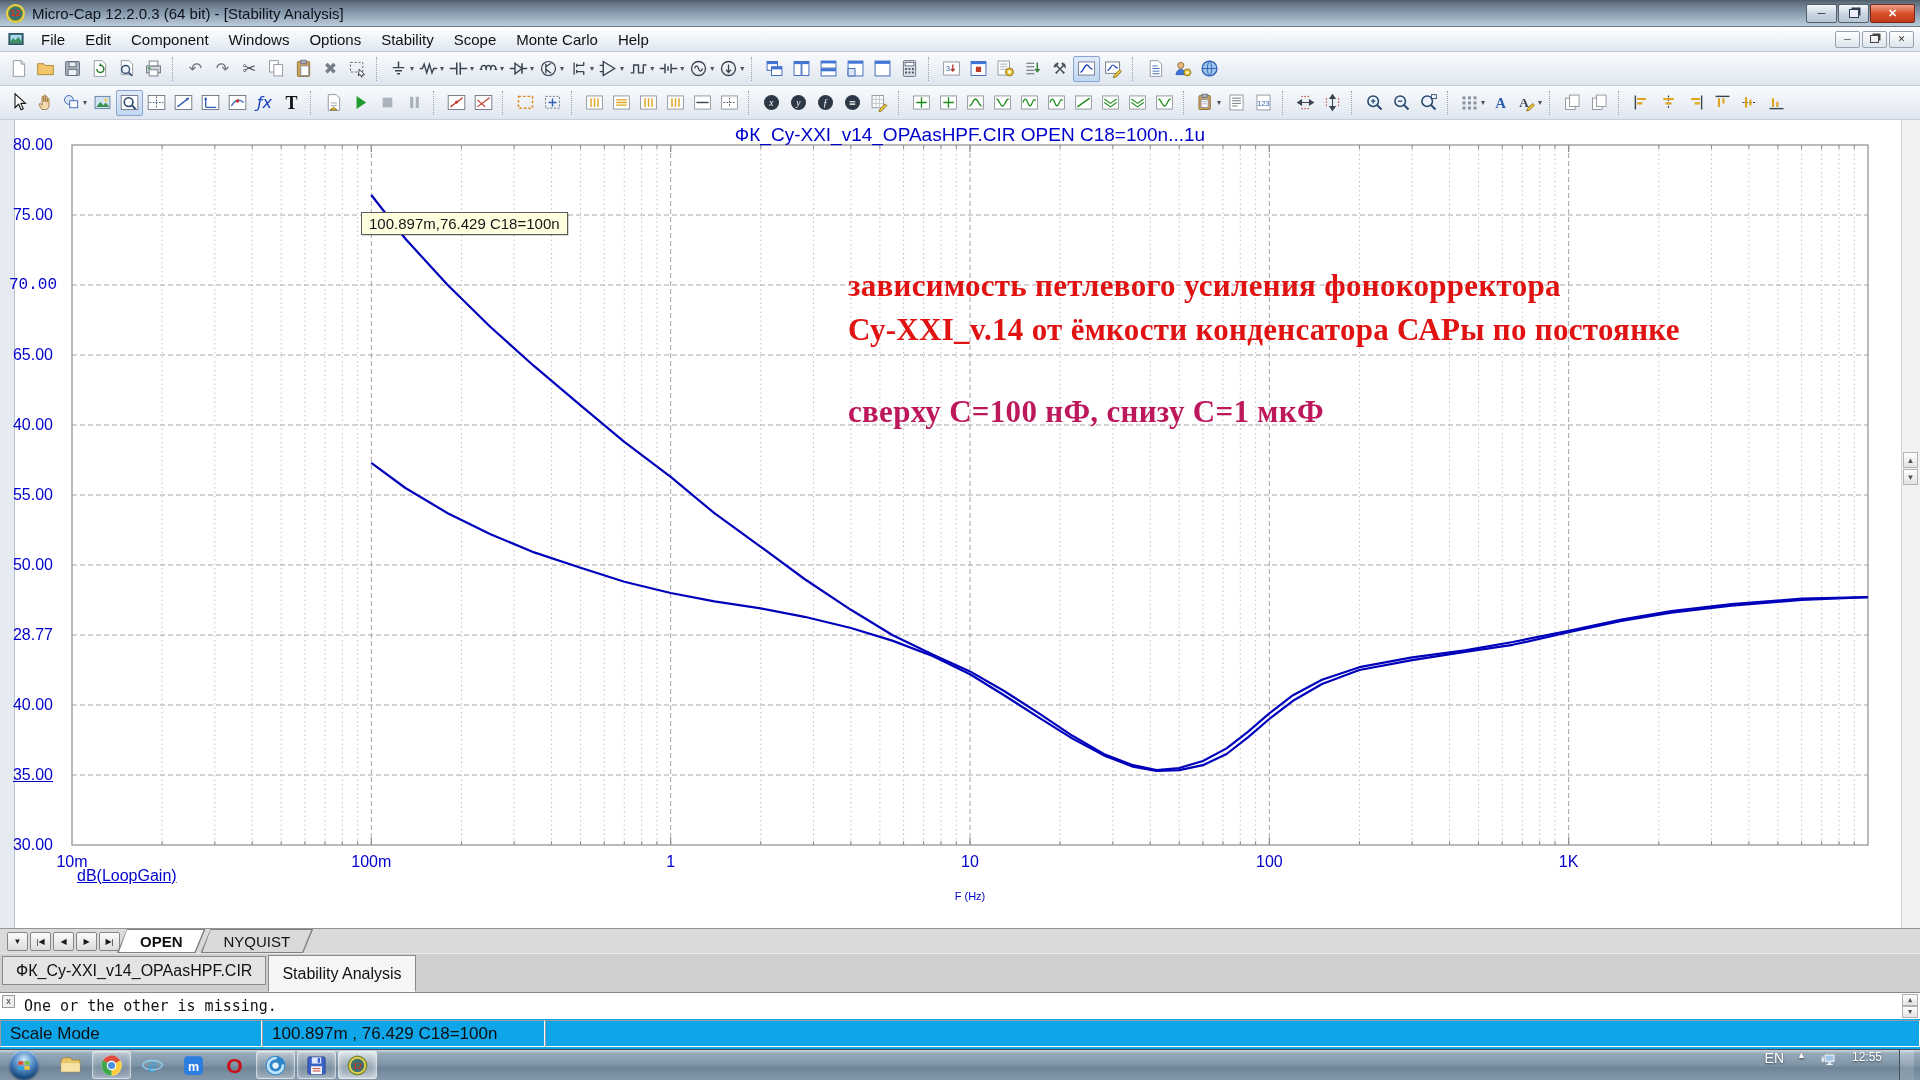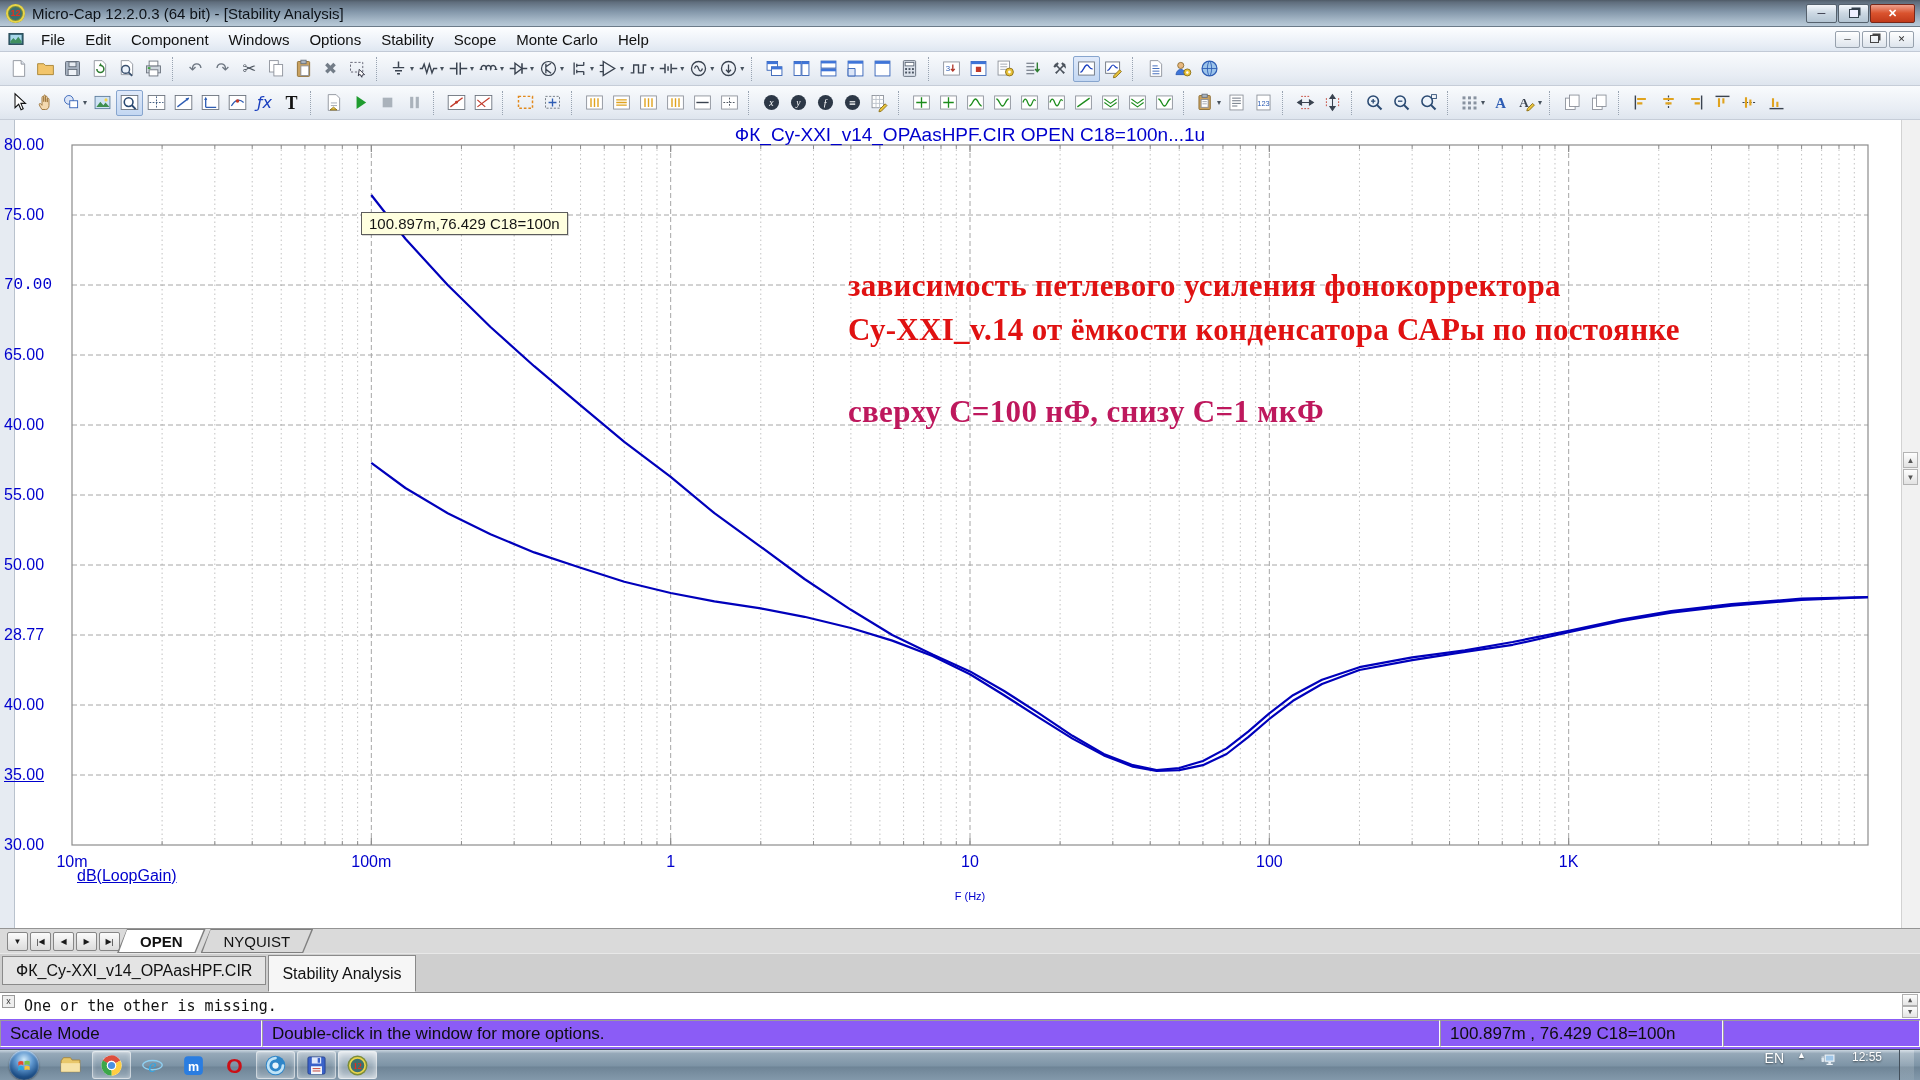--- a/index.html
+++ b/index.html
@@ -42,21 +42,21 @@
   .tbtn .g{font-size:16px;line-height:1;font-family:"DejaVu Sans",sans-serif}
   .dd{font-size:8px;color:#47525e;margin-left:1px}
   .tsep{width:6px;height:24px;border-left:1px dotted #98a3b1;margin:0 3px 0 5px}
 
   
   #plotarea{position:absolute;left:0;top:120px;width:1920px;height:808px;background:#fff;box-sizing:border-box;border-left:14px solid #e6ebf2}
   #plotarea .inner{position:absolute;left:-14px;top:0;width:1920px;height:808px}
   #plotarea .leftline{position:absolute;left:14px;top:0;width:1px;height:100%;background:#b9c2cd}
   #chartsvg{position:absolute;left:0;top:0}
   .charttitle{position:absolute;color:#0000cd;font-size:19px;white-space:nowrap;transform:translateX(-50%)}
-  .ylab{position:absolute;color:#0000cd;font-size:16px;width:58px;text-align:left}
+  .ylab{position:absolute;color:#0000cd;font-size:16px;width:58px;text-align:center}
   .xlab{position:absolute;color:#0000cd;font-size:16px;transform:translateX(-50%)}
   .yexpr{position:absolute;color:#0000cd;font-size:16px;text-decoration:underline;white-space:nowrap}
   .xaxisname{position:absolute;color:#0000cd;font-size:11px;transform:translateX(-50%);white-space:nowrap}
   .tooltip{position:absolute;background:#ffffdf;border:1px solid #5c5c5c;font-size:15px;color:#151515;
     padding:2px 7px;white-space:nowrap;box-shadow:1px 1px 0 rgba(0,0,0,.15)}
   .rednote{position:absolute;color:#e01212;font-family:"Liberation Serif",serif;font-weight:bold;
     font-size:31px;white-space:nowrap;letter-spacing:.3px}
   .vscroll{position:absolute;right:0;top:0;width:18px;height:100%;background:#f1f1f1;border-left:1px solid #d2d2d2}
   .scrbtn{position:absolute;left:1px;width:15px;height:16px;border:1px solid #b3b3b3;background:linear-gradient(#fefefe,#e2e2e2);
     font-size:8px;color:#555;display:flex;align-items:center;justify-content:center;box-sizing:border-box}
@@ -84,21 +84,21 @@
   #msgrow{position:absolute;left:0;top:992px;width:1920px;height:27px;background:#ffffff;border-top:1px solid #8a8a8a;
     font-family:"DejaVu Sans Mono",monospace;font-size:15px;color:#111;display:flex;align-items:center;
     padding-left:24px;box-sizing:border-box}
   .msgclose{position:absolute;left:2px;top:2px;width:13px;height:13px;border:1px solid #9a9a9a;background:#efefef;
     font-family:"Liberation Sans",sans-serif;font-size:9px;line-height:11px;text-align:center;color:#333;box-sizing:border-box}
   .msgscroll{position:absolute;right:2px;top:1px;width:16px;height:25px}
   .msgscroll div{width:16px;height:12px;border:1px solid #b0b0b0;background:linear-gradient(#fdfdfd,#e4e4e4);
     font-size:7px;color:#555;display:flex;align-items:center;justify-content:center;box-sizing:border-box}
 
   
-  #statusbar{position:absolute;left:0;top:1019px;width:1920px;height:30px;background:#8b5cf6;display:flex;
+  #statusbar{position:absolute;left:0;top:1019px;width:1920px;height:30px;background:#0ea5e9;display:flex;
     font-size:17px;color:#0e0e0e;box-sizing:border-box;padding-top:1px}
   .spanel{border:1px solid;border-color:#9b9b9b #fafafa #fafafa #9b9b9b;height:27px;display:flex;align-items:center;
     padding:0 9px;box-sizing:border-box;white-space:nowrap;overflow:hidden}
 
   
   #taskbar{position:absolute;left:0;top:1049px;width:1920px;height:31px;
     background:linear-gradient(#c9d5df 0%,#95a8b8 12%,#7c93a5 54%,#6e8496 56%,#8399ab 100%);
     border-top:1px solid #3e4a55;display:flex;align-items:center;box-sizing:border-box}
   .orb{width:30px;height:30px;margin:0 11px 0 9px;border-radius:50%;
     background:radial-gradient(circle at 50% 32%,#cfe9fa 0%,#5f97cf 34%,#1e5088 68%,#0e2c50 100%);
@@ -1054,21 +1054,20 @@
   <span class="msgclose">x</span>
   <span>One or the other is missing.</span>
   <span class="msgscroll">
     <div>▲</div>
     <div>▼</div>
   </span>
 </div>
 
 <div id="statusbar">
   <div class="spanel" style="width:262px">Scale Mode</div>
-  <div class="spanel" style="width:1178px">Double-click in the window for more options.</div>
   <div class="spanel" style="width:283px">100.897m , 76.429 C18=100n</div>
   <div class="spanel" style="flex:1"></div>
 </div>
 
 <div id="taskbar">
   <span class="orb">
     <svg viewBox="0 0 32 32">
       <path d="M9 12.2c2.2-1.6 4-1.6 6.2-.5v4.6c-2.2-1.1-4-1.1-6.2.5z" fill="#e8482f"></path>
       <path d="M16.6 11.5c2.2-1.1 4-1.1 6.4 0v4.6c-2.4-1.1-4.2-1.1-6.4 0z" fill="#7dc242"></path>
       <path d="M9 18.4c2.2-1.6 4-1.6 6.2-.5v4.6c-2.2-1.1-4-1.1-6.2.5z" fill="#29a8e0"></path>

